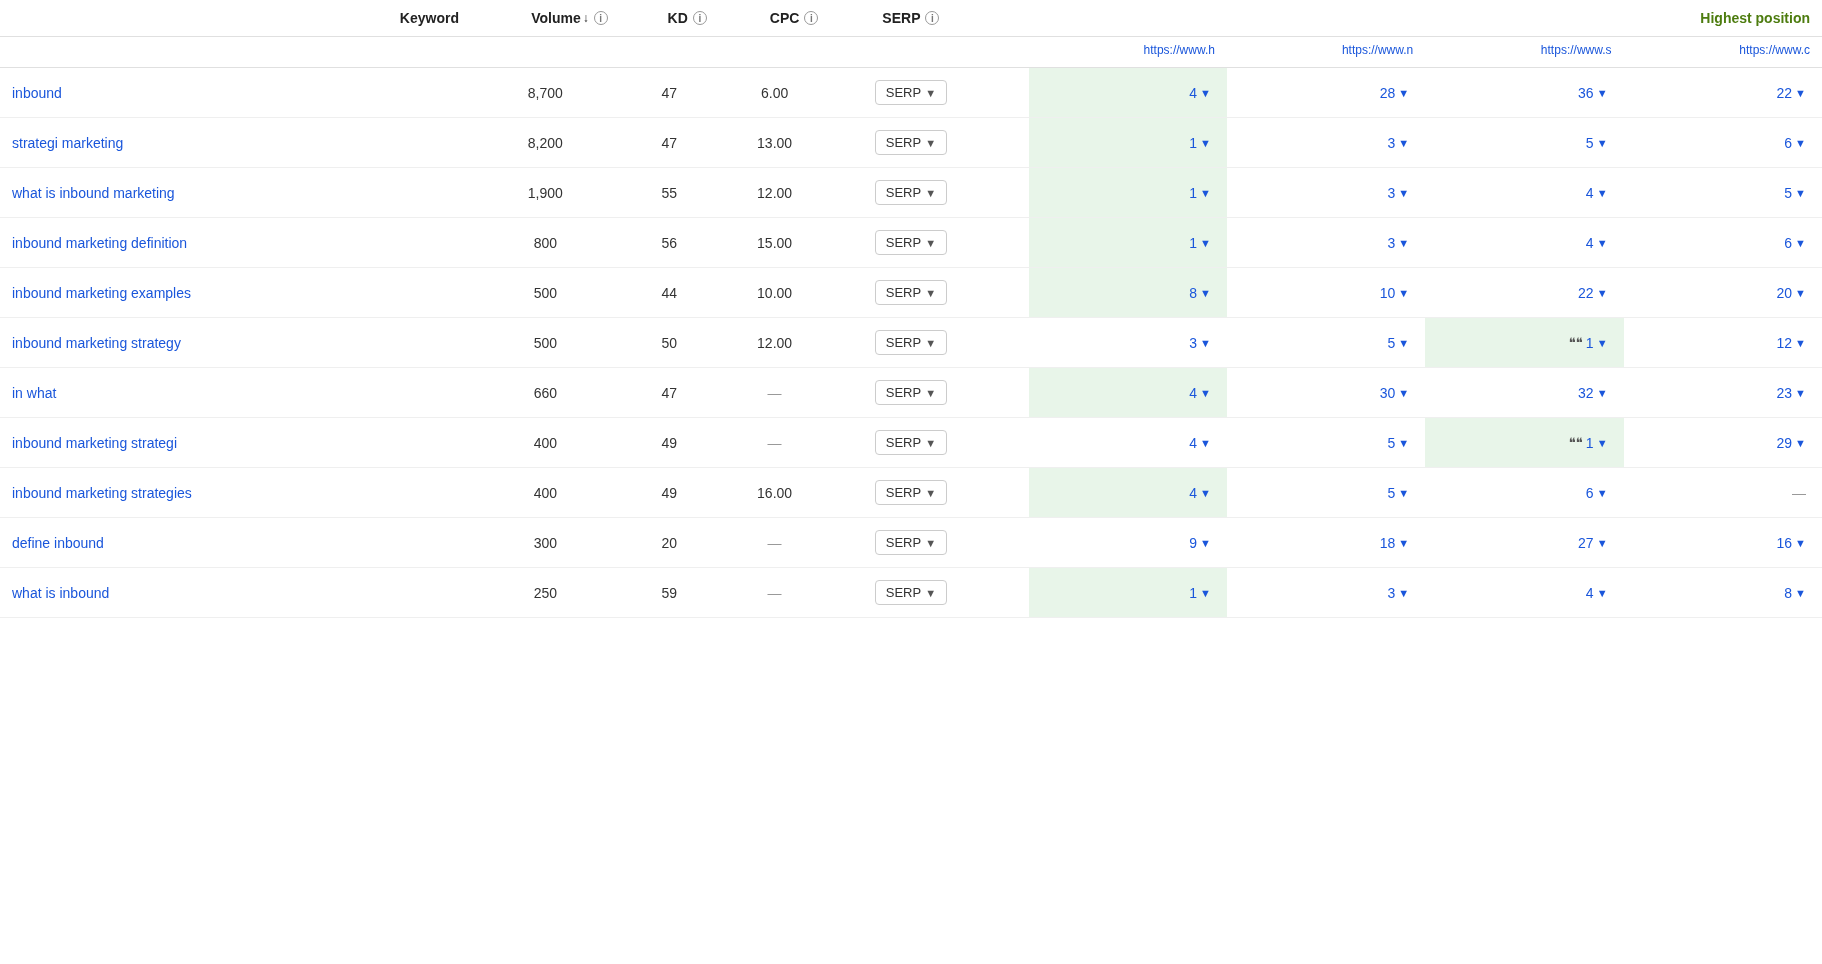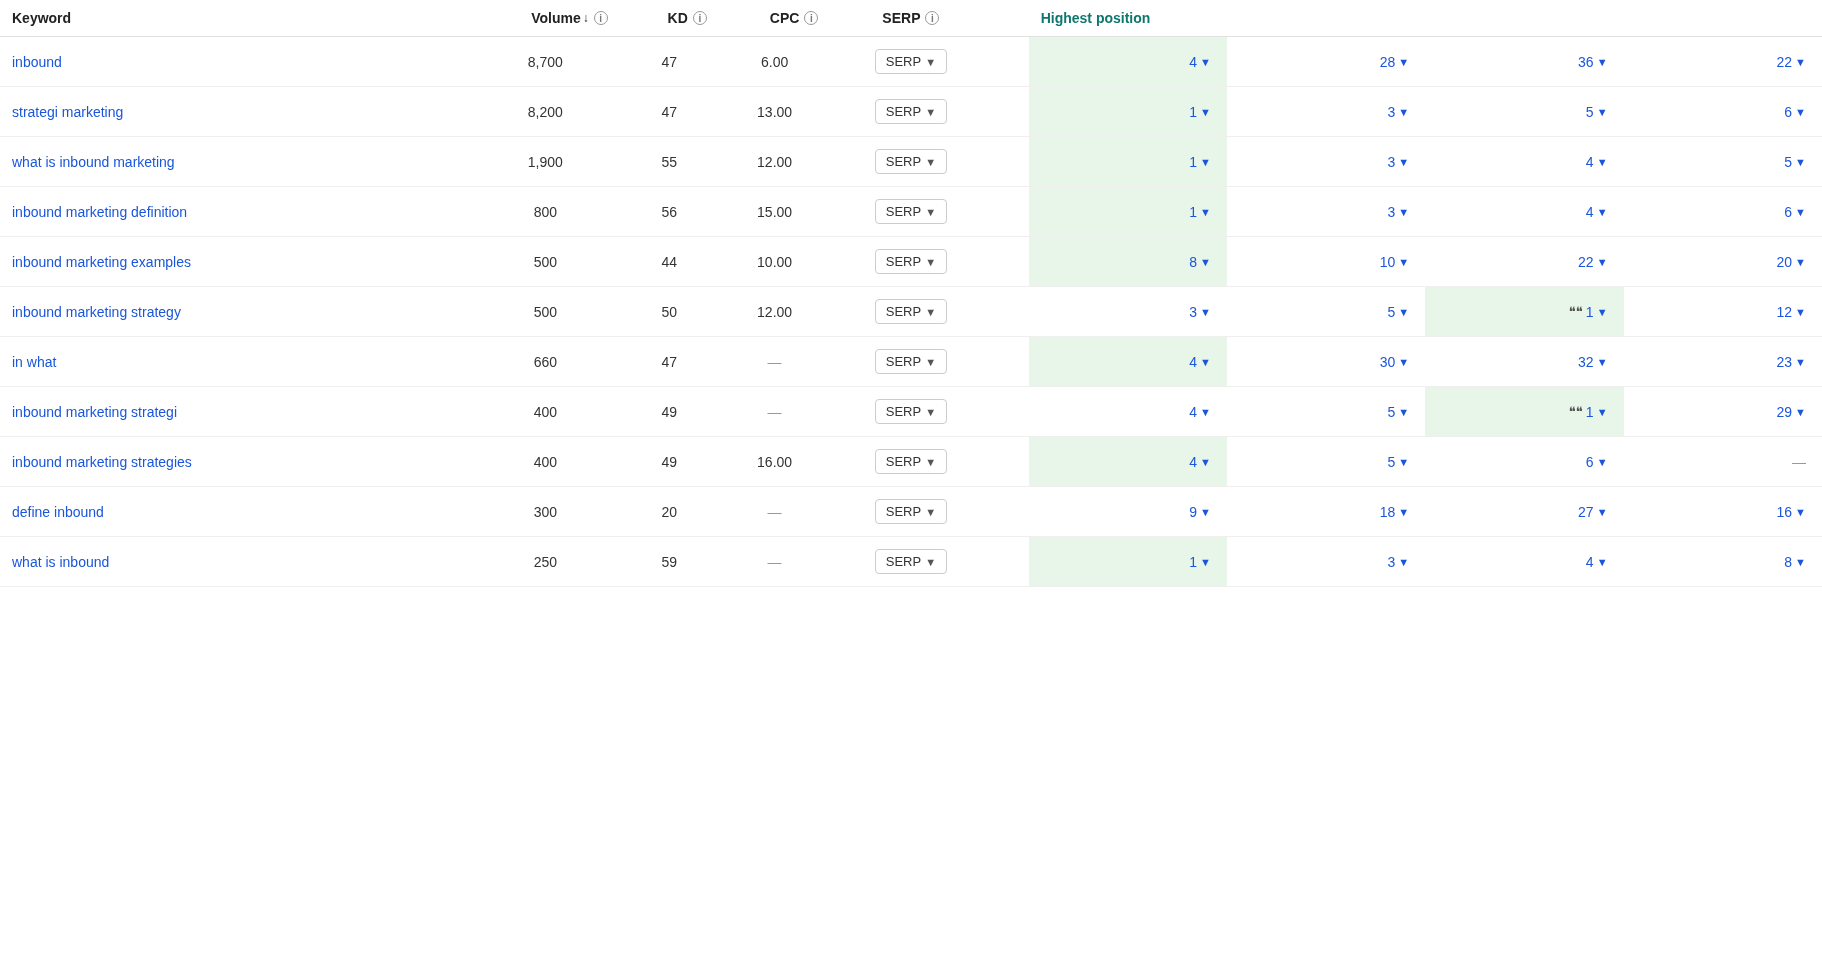--- a/index.html
+++ b/index.html
@@ -20,21 +20,21 @@
     }
     col.keyword-col { width: 380px; }
     col.volume-col { width: 120px; }
     col.kd-col { width: 80px; }
     col.cpc-col { width: 90px; }
     col.serp-col { width: 130px; }
     col.pos-col { width: 160px; }
 
     thead tr th {
       padding: 10px 12px;
-      text-align: left;
+      text-align: right;
       font-weight: 600;
       font-size: 14px;
       color: #222;
       border-bottom: 1px solid #e0e0e0;
       vertical-align: bottom;
     }
     thead tr.sub-header th {
       font-size: 13px;
       font-weight: 500;
       color: #1a56db;
@@ -124,21 +124,21 @@
       display: inline;
       font-size: 12px;
       vertical-align: middle;
     }
     .th-label {
       display: inline-flex;
       align-items: center;
       gap: 2px;
     }
     .highest-pos-header {
-      color: #0f766e;
+      color: #4d7c0f;
       font-weight: 600;
     }
     .dash { color: #999; }
     .pos-gap { width: 30px; }
   </style>
 </head>
 <body>
 
 <div class="table-container">
   <table>
@@ -184,20 +184,40 @@
           <span class="th-label">
             <span>SERP</span>
             <span class="info-icon">i</span>
           </span>
         </th>
         <th></th>
         <th colspan="4" class="highest-pos-header">
           <span>Highest position</span>
         </th>
       </tr>
+      <tr class="sub-header">
+        <th></th>
+        <th></th>
+        <th></th>
+        <th></th>
+        <th></th>
+        <th></th>
+        <th class="pos-domain right">
+          <span>https://www.h</span>
+        </th>
+        <th class="pos-domain right">
+          <span>https://www.n</span>
+        </th>
+        <th class="pos-domain right">
+          <span>https://www.s</span>
+        </th>
+        <th class="pos-domain right">
+          <span>https://www.c</span>
+        </th>
+      </tr>
     </thead>
     <tbody id="table-body">
     <tr>
           <td class="keyword-cell"><a href="#">inbound</a></td>
           <td class="num">8,700</td>
           <td class="num">47</td>
           <td class="num">6.00</td>
           <td class="center"><button class="serp-btn">
               <span>SERP</span> 
               <span class="arrow">▼</span>

